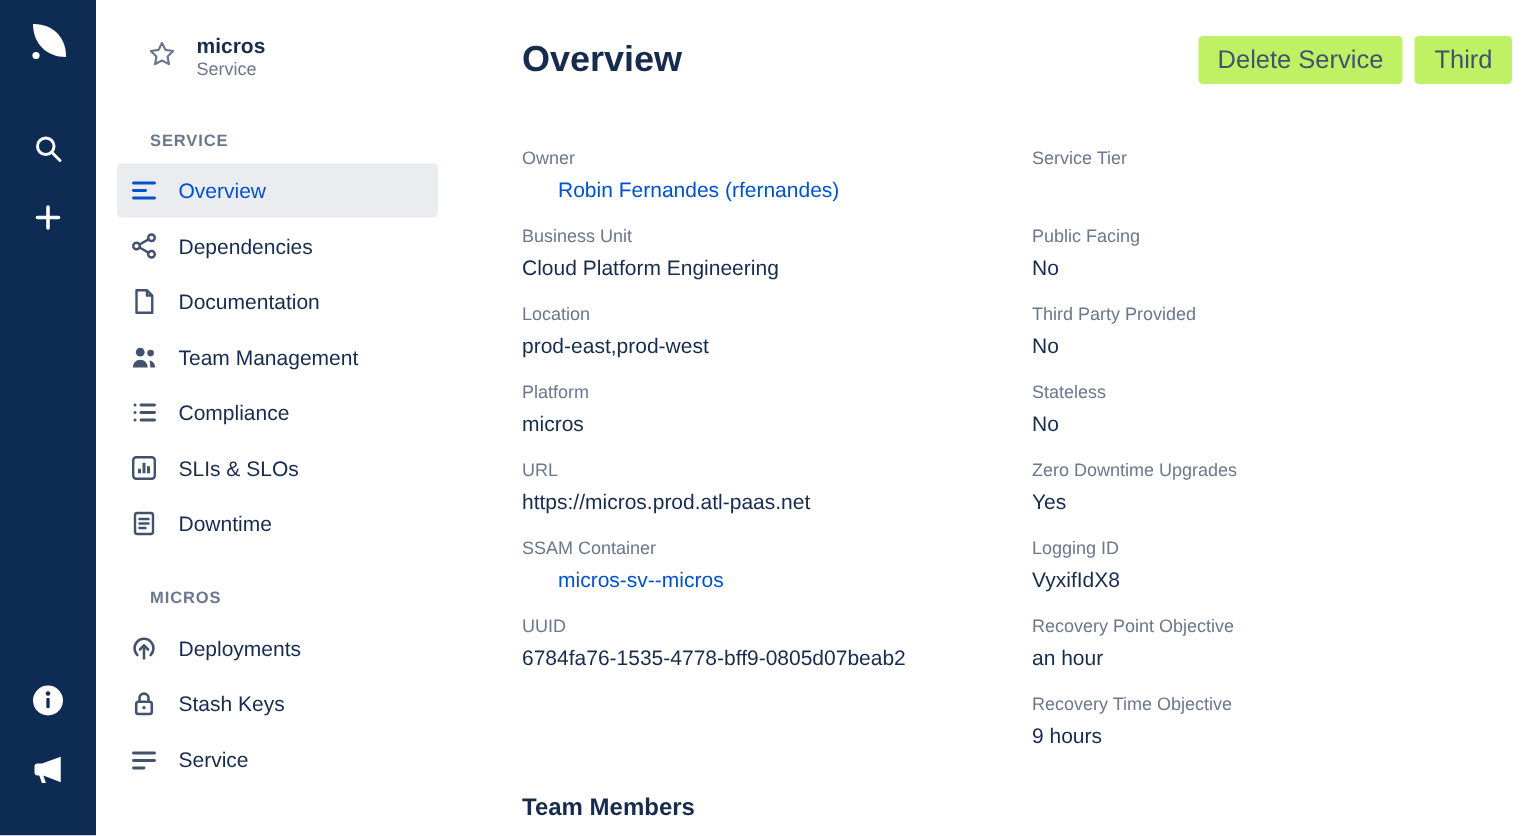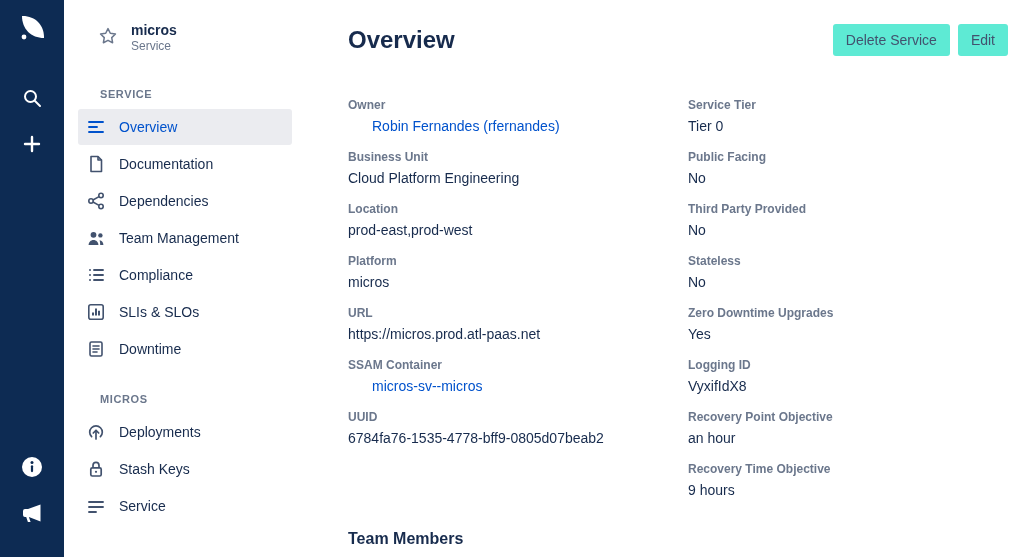--- a/index.html
+++ b/index.html
@@ -38,30 +38,30 @@
   .nav-item .nav-icon { width: 20px; height: 20px; color: #42526E; flex-shrink: 0; display: flex; align-items: center; justify-content: center; }
   .nav-item.selected { background: #EBECF0; color: #0052CC; }
   .nav-item.selected .nav-icon { color: #0052CC; }
 
   
   .main { flex: 1; padding: 24px 16px 0 42px; min-width: 0; }
   .main-header { display: flex; align-items: center; justify-content: space-between; margin-bottom: 42px; }
   .main-title { font-size: 24px; font-weight: 600; color: #172B4D; }
   .actions { display: flex; gap: 8px; }
   .btn {
-    background: #5eead4; border: none; border-radius: 3px;
+    background: #bef264; border: none; border-radius: 3px;
     height: 32px; padding: 0 13px;
-    font-family: inherit; font-size: 14px; color: #42526E;
+    font-family: inherit; font-size: 17px; color: #42526E;
     cursor: pointer;
   }
   .fields { display: flex; }
   .col-left { width: 340px; flex-shrink: 0; }
   .col-right { flex: 1; }
   .field { height: 52px; }
-  .field-label { font-size: 12px; font-weight: 700; color: #6B778C; margin-bottom: 5px; line-height: 15px; }
+  .field-label { font-size: 12px; font-weight: 400; color: #6B778C; margin-bottom: 5px; line-height: 15px; }
   .field-value { font-size: 14px; color: #172B4D; line-height: 17px; }
   .field-value.link { color: #0052CC; cursor: pointer; margin-left: 24px; }
   .team { margin-top: 16px; }
   .team-title { font-size: 16px; font-weight: 700; color: #172B4D; margin-bottom: 16px; }
 </style>
 </head>
 <body>
 
 <div class="rail">
   <div class="rail-logo">
@@ -119,39 +119,39 @@
         <line x1="3" y1="5" x2="17" y2="5"></line>
           <line x1="3" y1="10" x2="11" y2="10"></line>
           <line x1="3" y1="15" x2="17" y2="15"></line>
       </svg>
     </span>
     <span>Overview</span>
   </div>
 
   <div class="nav-item">
     <span class="nav-icon">
-      <svg width="20" height="20" viewBox="0 0 20 20" fill="none" stroke="currentColor" stroke-width="1.6" stroke-linejoin="round">
-        <path d="M5 2.5h7L15.5 6v11.5H5z"></path>
-          <path d="M12 2.5V6h3.5"></path>
-      </svg>
-    </span>
-    <span>Documentation</span>
-  </div>
-
-  <div class="nav-item">
-    <span class="nav-icon">
       <svg width="20" height="20" viewBox="0 0 20 20" fill="none" stroke="currentColor" stroke-width="1.6">
         <circle cx="5" cy="10" r="2.2"></circle>
           <circle cx="15" cy="4.5" r="2.2"></circle>
           <circle cx="15" cy="15.5" r="2.2"></circle>
         <line x1="7" y1="9" x2="13" y2="5.6"></line>
           <line x1="7" y1="11" x2="13" y2="14.4"></line>
       </svg>
     </span>
     <span>Dependencies</span>
+  </div>
+
+  <div class="nav-item">
+    <span class="nav-icon">
+      <svg width="20" height="20" viewBox="0 0 20 20" fill="none" stroke="currentColor" stroke-width="1.6" stroke-linejoin="round">
+        <path d="M5 2.5h7L15.5 6v11.5H5z"></path>
+          <path d="M12 2.5V6h3.5"></path>
+      </svg>
+    </span>
+    <span>Documentation</span>
   </div>
 
   <div class="nav-item">
     <span class="nav-icon">
       <svg width="20" height="20" viewBox="0 0 20 20" fill="currentColor">
         <circle cx="7.5" cy="6.8" r="2.9"></circle>
         <path d="M2.6 17c0-3 2.1-5.1 4.9-5.1s4.9 2.1 4.9 5.1z"></path>
         <circle cx="14.4" cy="7.4" r="2.2"></circle>
         <path d="M13.6 12.3c2.3.4 3.8 2.2 3.8 4.7h-3.2c0-1.9-.2-3.5-.6-4.7z"></path>
       </svg>
@@ -231,21 +231,21 @@
     </span>
     <span>Service</span>
   </div>
 </div>
 
 <div class="main">
   <div class="main-header">
     <div class="main-title">Overview</div>
     <div class="actions">
       <button class="btn">Delete Service</button>
-      <button class="btn">Edit</button>
+      <button class="btn">Third</button>
     </div>
   </div>
 
   <div class="fields">
     <div class="col-left">
       <div class="field">
         <div class="field-label">Owner</div>
         <div class="field-value link">Robin Fernandes (rfernandes)</div>
       </div>
       <div class="field">
@@ -270,21 +270,20 @@
       </div>
       <div class="field">
         <div class="field-label">UUID</div>
         <div class="field-value">6784fa76-1535-4778-bff9-0805d07beab2</div>
       </div>
     </div>
 
     <div class="col-right">
       <div class="field">
         <div class="field-label">Service Tier</div>
-        <div class="field-value">Tier 0</div>
       </div>
       <div class="field">
         <div class="field-label">Public Facing</div>
         <div class="field-value">No</div>
       </div>
       <div class="field">
         <div class="field-label">Third Party Provided</div>
         <div class="field-value">No</div>
       </div>
       <div class="field">

